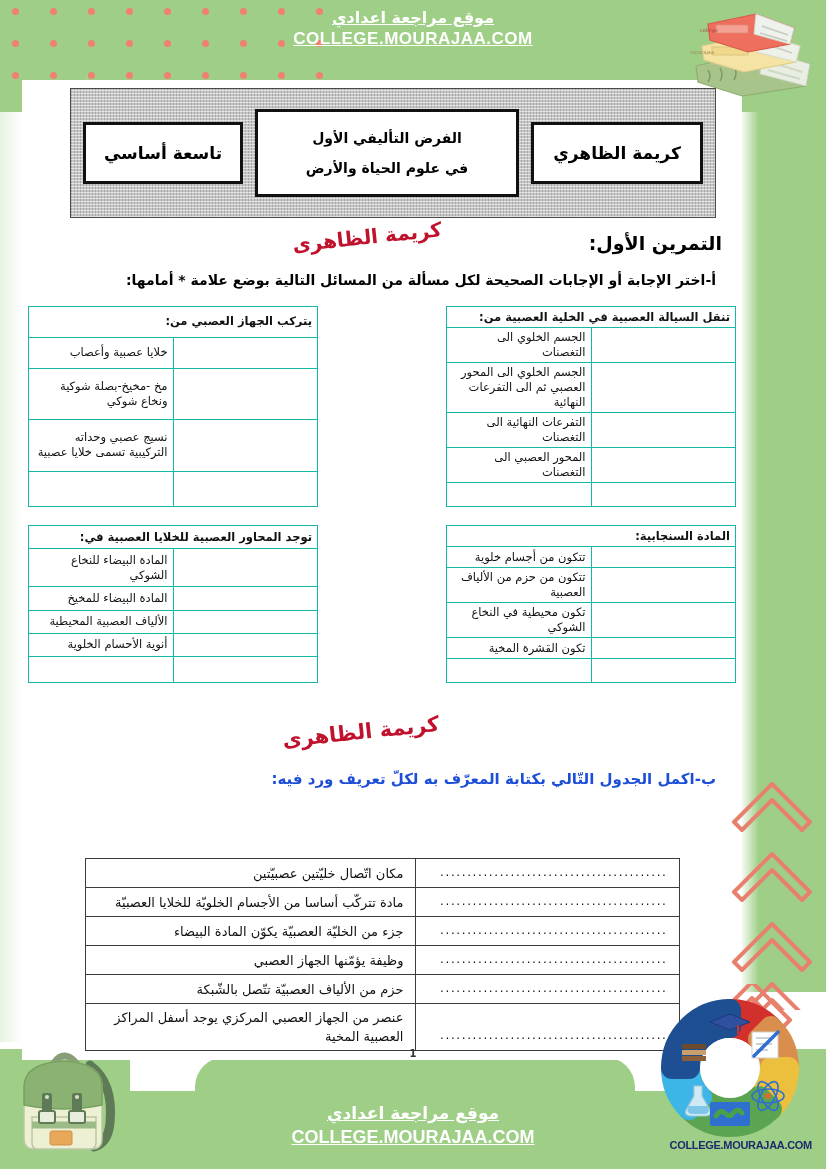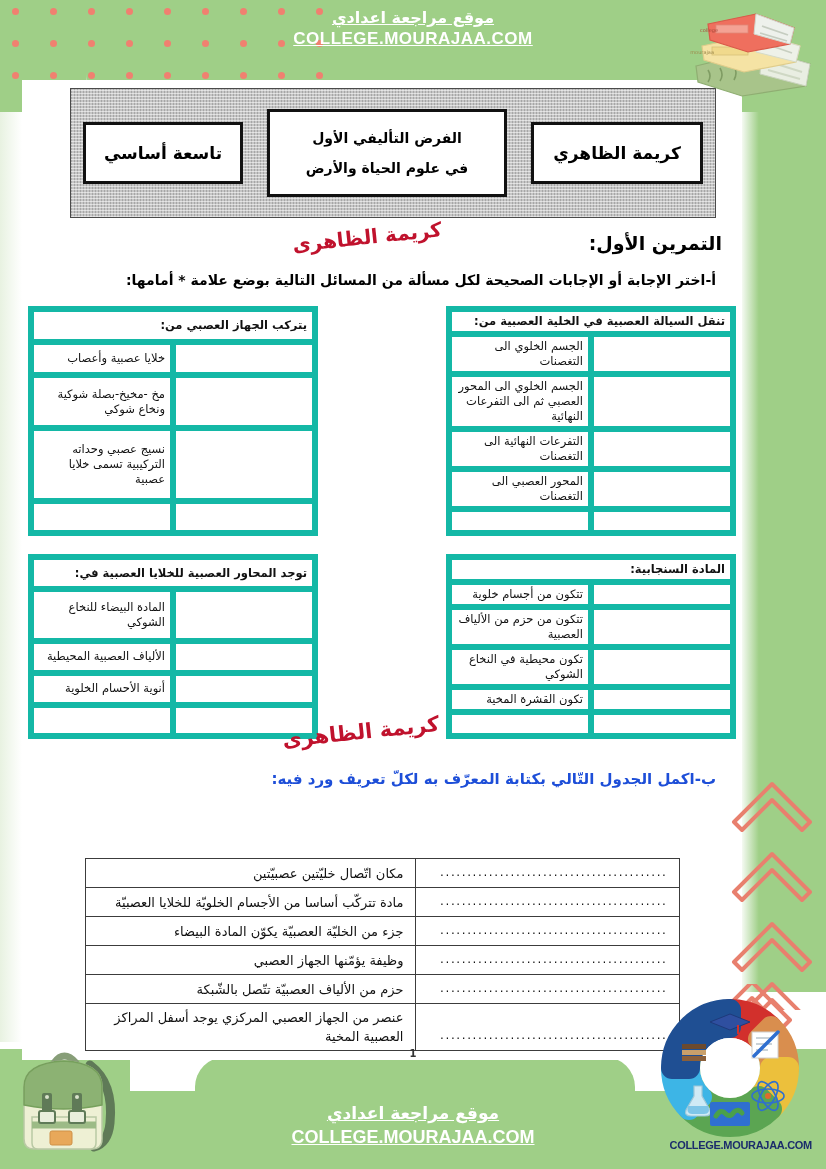--- a/index.html
+++ b/index.html
@@ -161,21 +161,21 @@
     border: 3px solid #111111;
     text-align: center;
     font-weight: bold;
     color: #000;
     display: flex;
     flex-direction: column;
     justify-content: center;
     align-items: center;
   }
   .hdr-box.grade { width: 160px; height: 62px; font-size: 17px; }
-  .hdr-box.title { width: 240px; height: 88px; font-size: 14px; line-height: 30px; }
+  .hdr-box.title { width: 264px; height: 88px; font-size: 14px; line-height: 30px; }
   .hdr-box.teacher { width: 172px; height: 62px; font-size: 17px; }
 
   
   .ex-row {
     position: absolute; left: 0; top: 152px; width: 720px;
     display: flex; align-items: flex-start; justify-content: flex-start;
     padding: 0 20px;
   }
   .ex-title { font-size: 19px; font-weight: bold; color: #000; }
   .watermark {
@@ -205,21 +205,21 @@
     justify-content: space-between;
     margin-bottom: 18px;
   }
   .qtable {
     width: 290px;
     border-collapse: collapse;
     table-layout: fixed;
     background: #fff;
   }
   .qtable td, .qtable th {
-    border: 6px solid #14b8a6;
+    border: 1px solid #14b8a6;
     padding: 2px 5px;
     font-size: 11.5px;
     color: #111;
     vertical-align: middle;
     line-height: 15px;
   }
   .qtable th {
     font-weight: bold;
     text-align: right;
     font-size: 11.5px;
@@ -479,20 +479,24 @@
         </table>
 
       <table class="qtable">
         <tbody>
             <tr>
           <th colspan="2">توجد المحاور العصبية للخلايا العصبية في:</th>
         </tr>
         <tr>
           <td class="tick"></td>
           <td class="ans">المادة البيضاء للنخاع الشوكي</td>
+        </tr>
+        <tr>
+          <td class="tick"></td>
+          <td class="ans">المادة البيضاء للمخيخ</td>
         </tr>
         <tr>
           <td class="tick"></td>
           <td class="ans">الألياف العصبية المحيطية</td>
         </tr>
         <tr>
           <td class="tick"></td>
           <td class="ans">أنوية الأحسام الخلوية</td>
         </tr>
         <tr>

